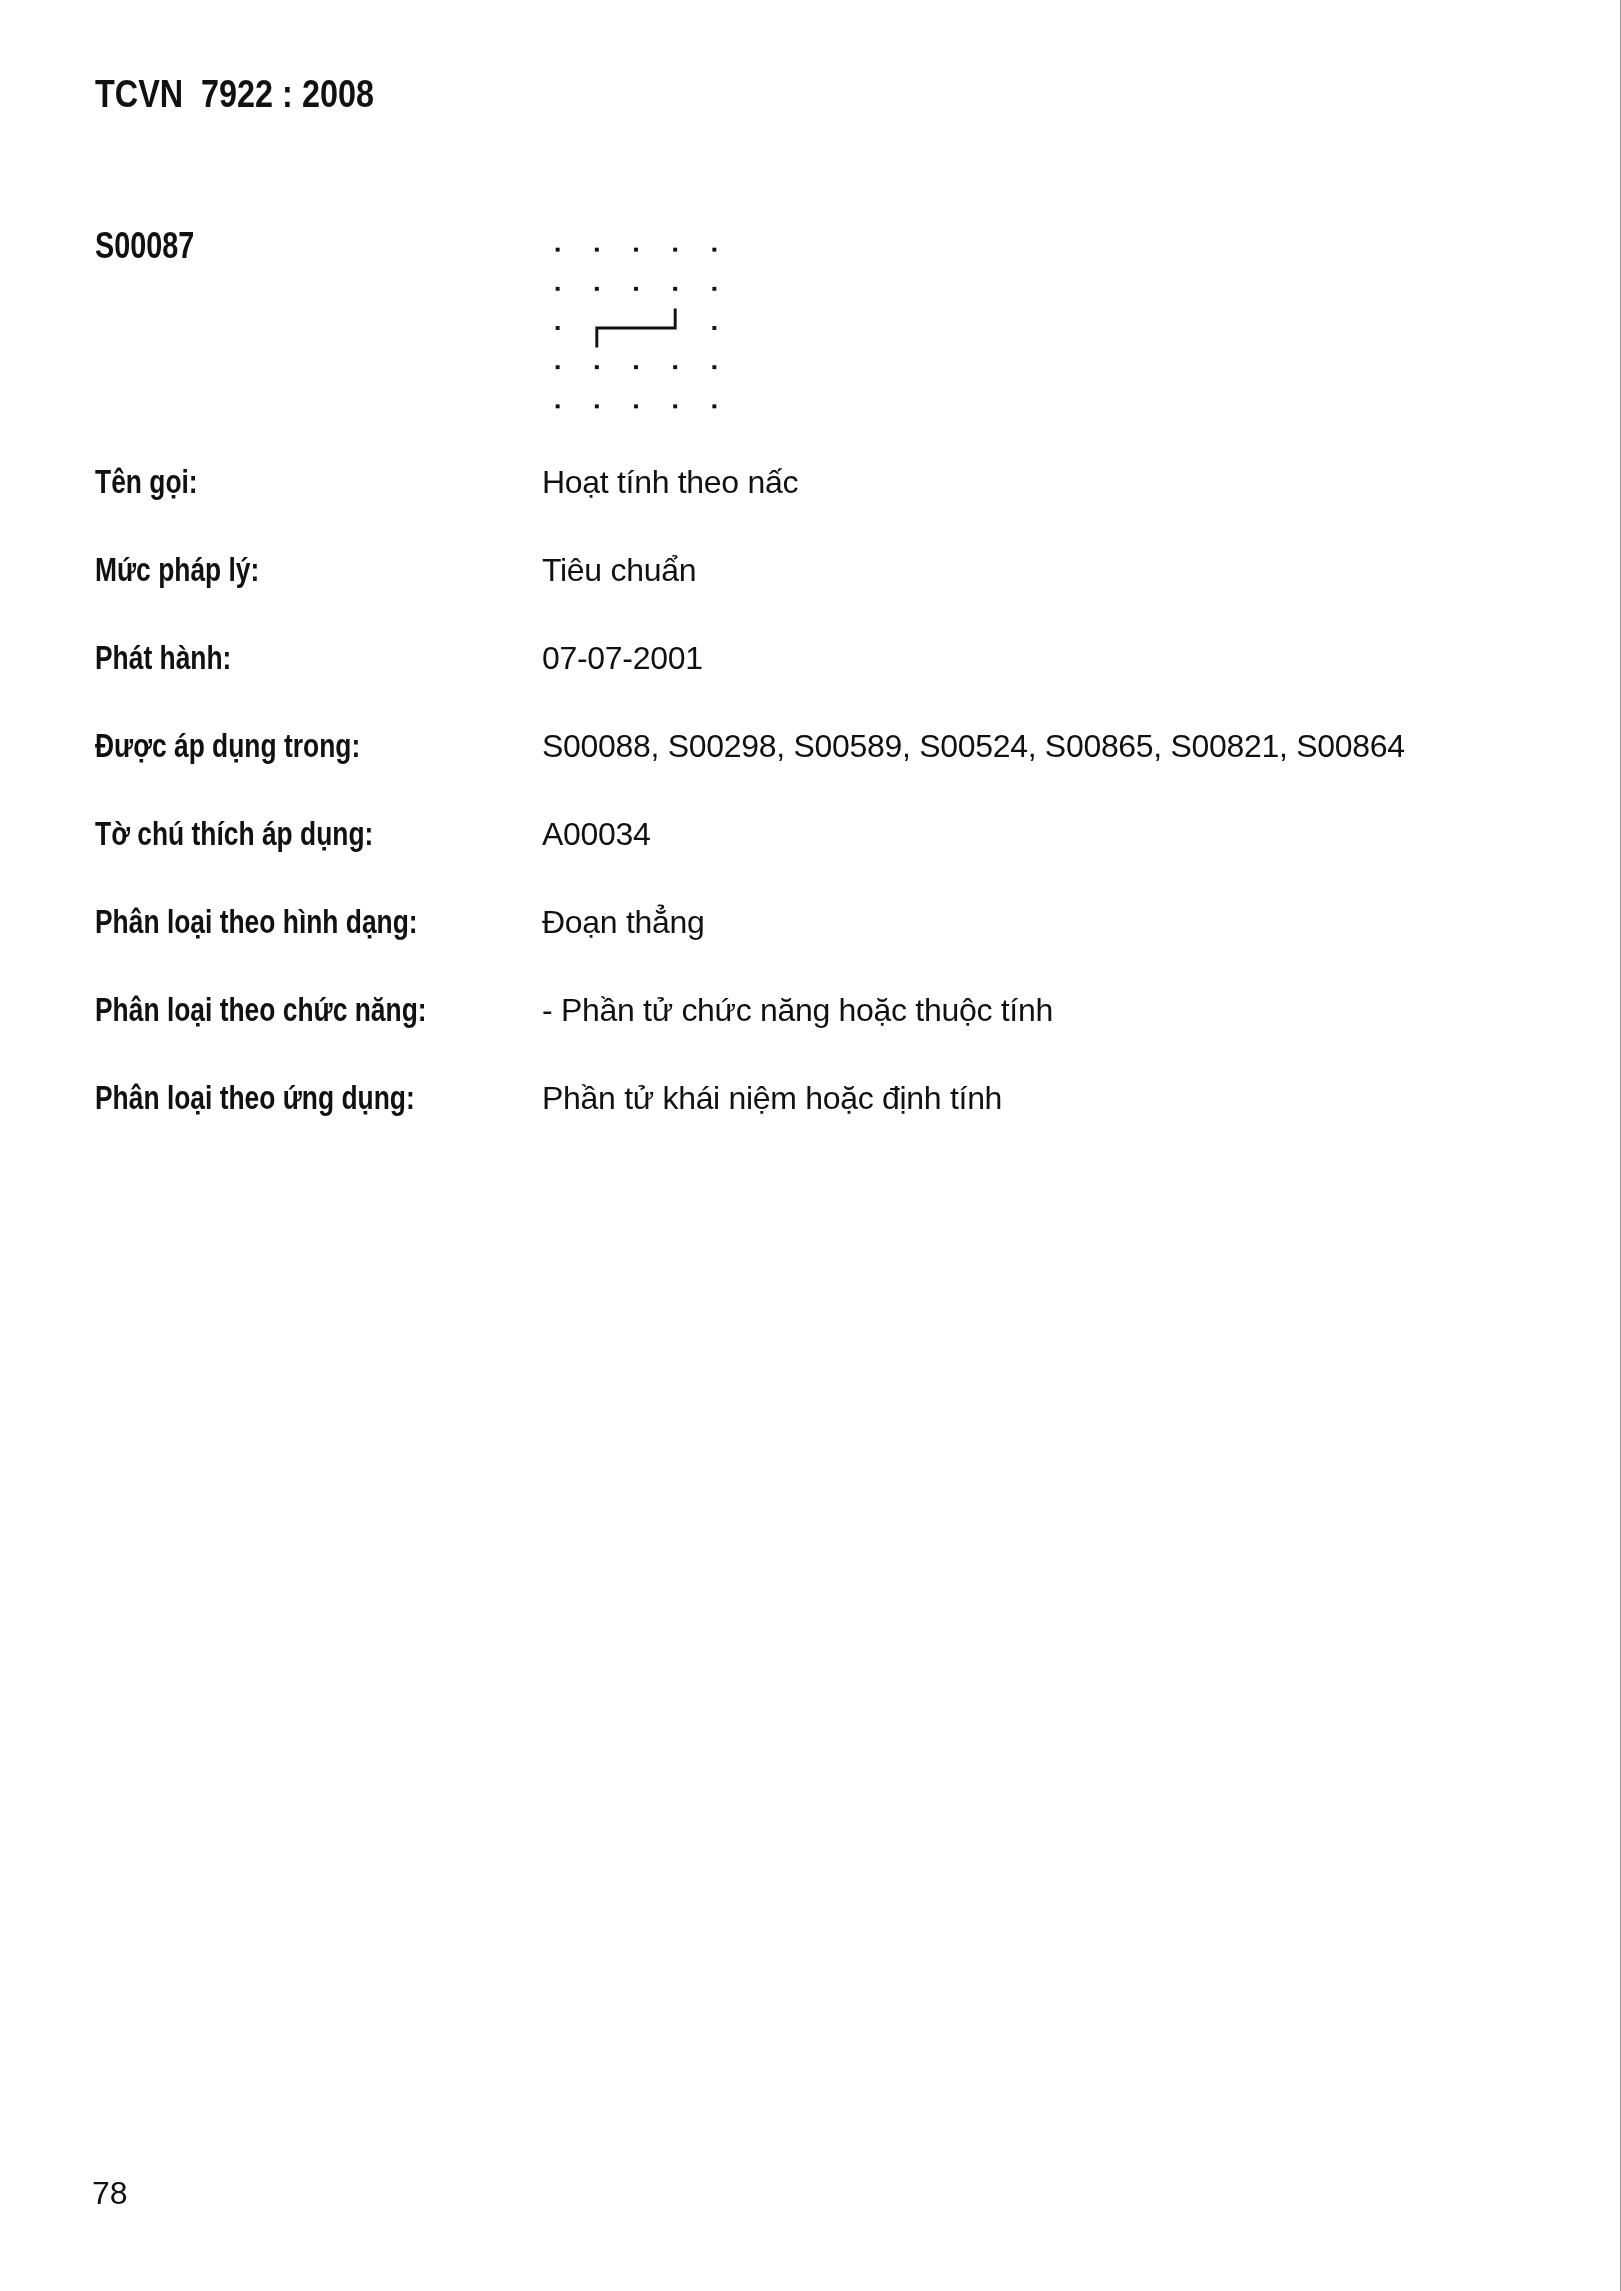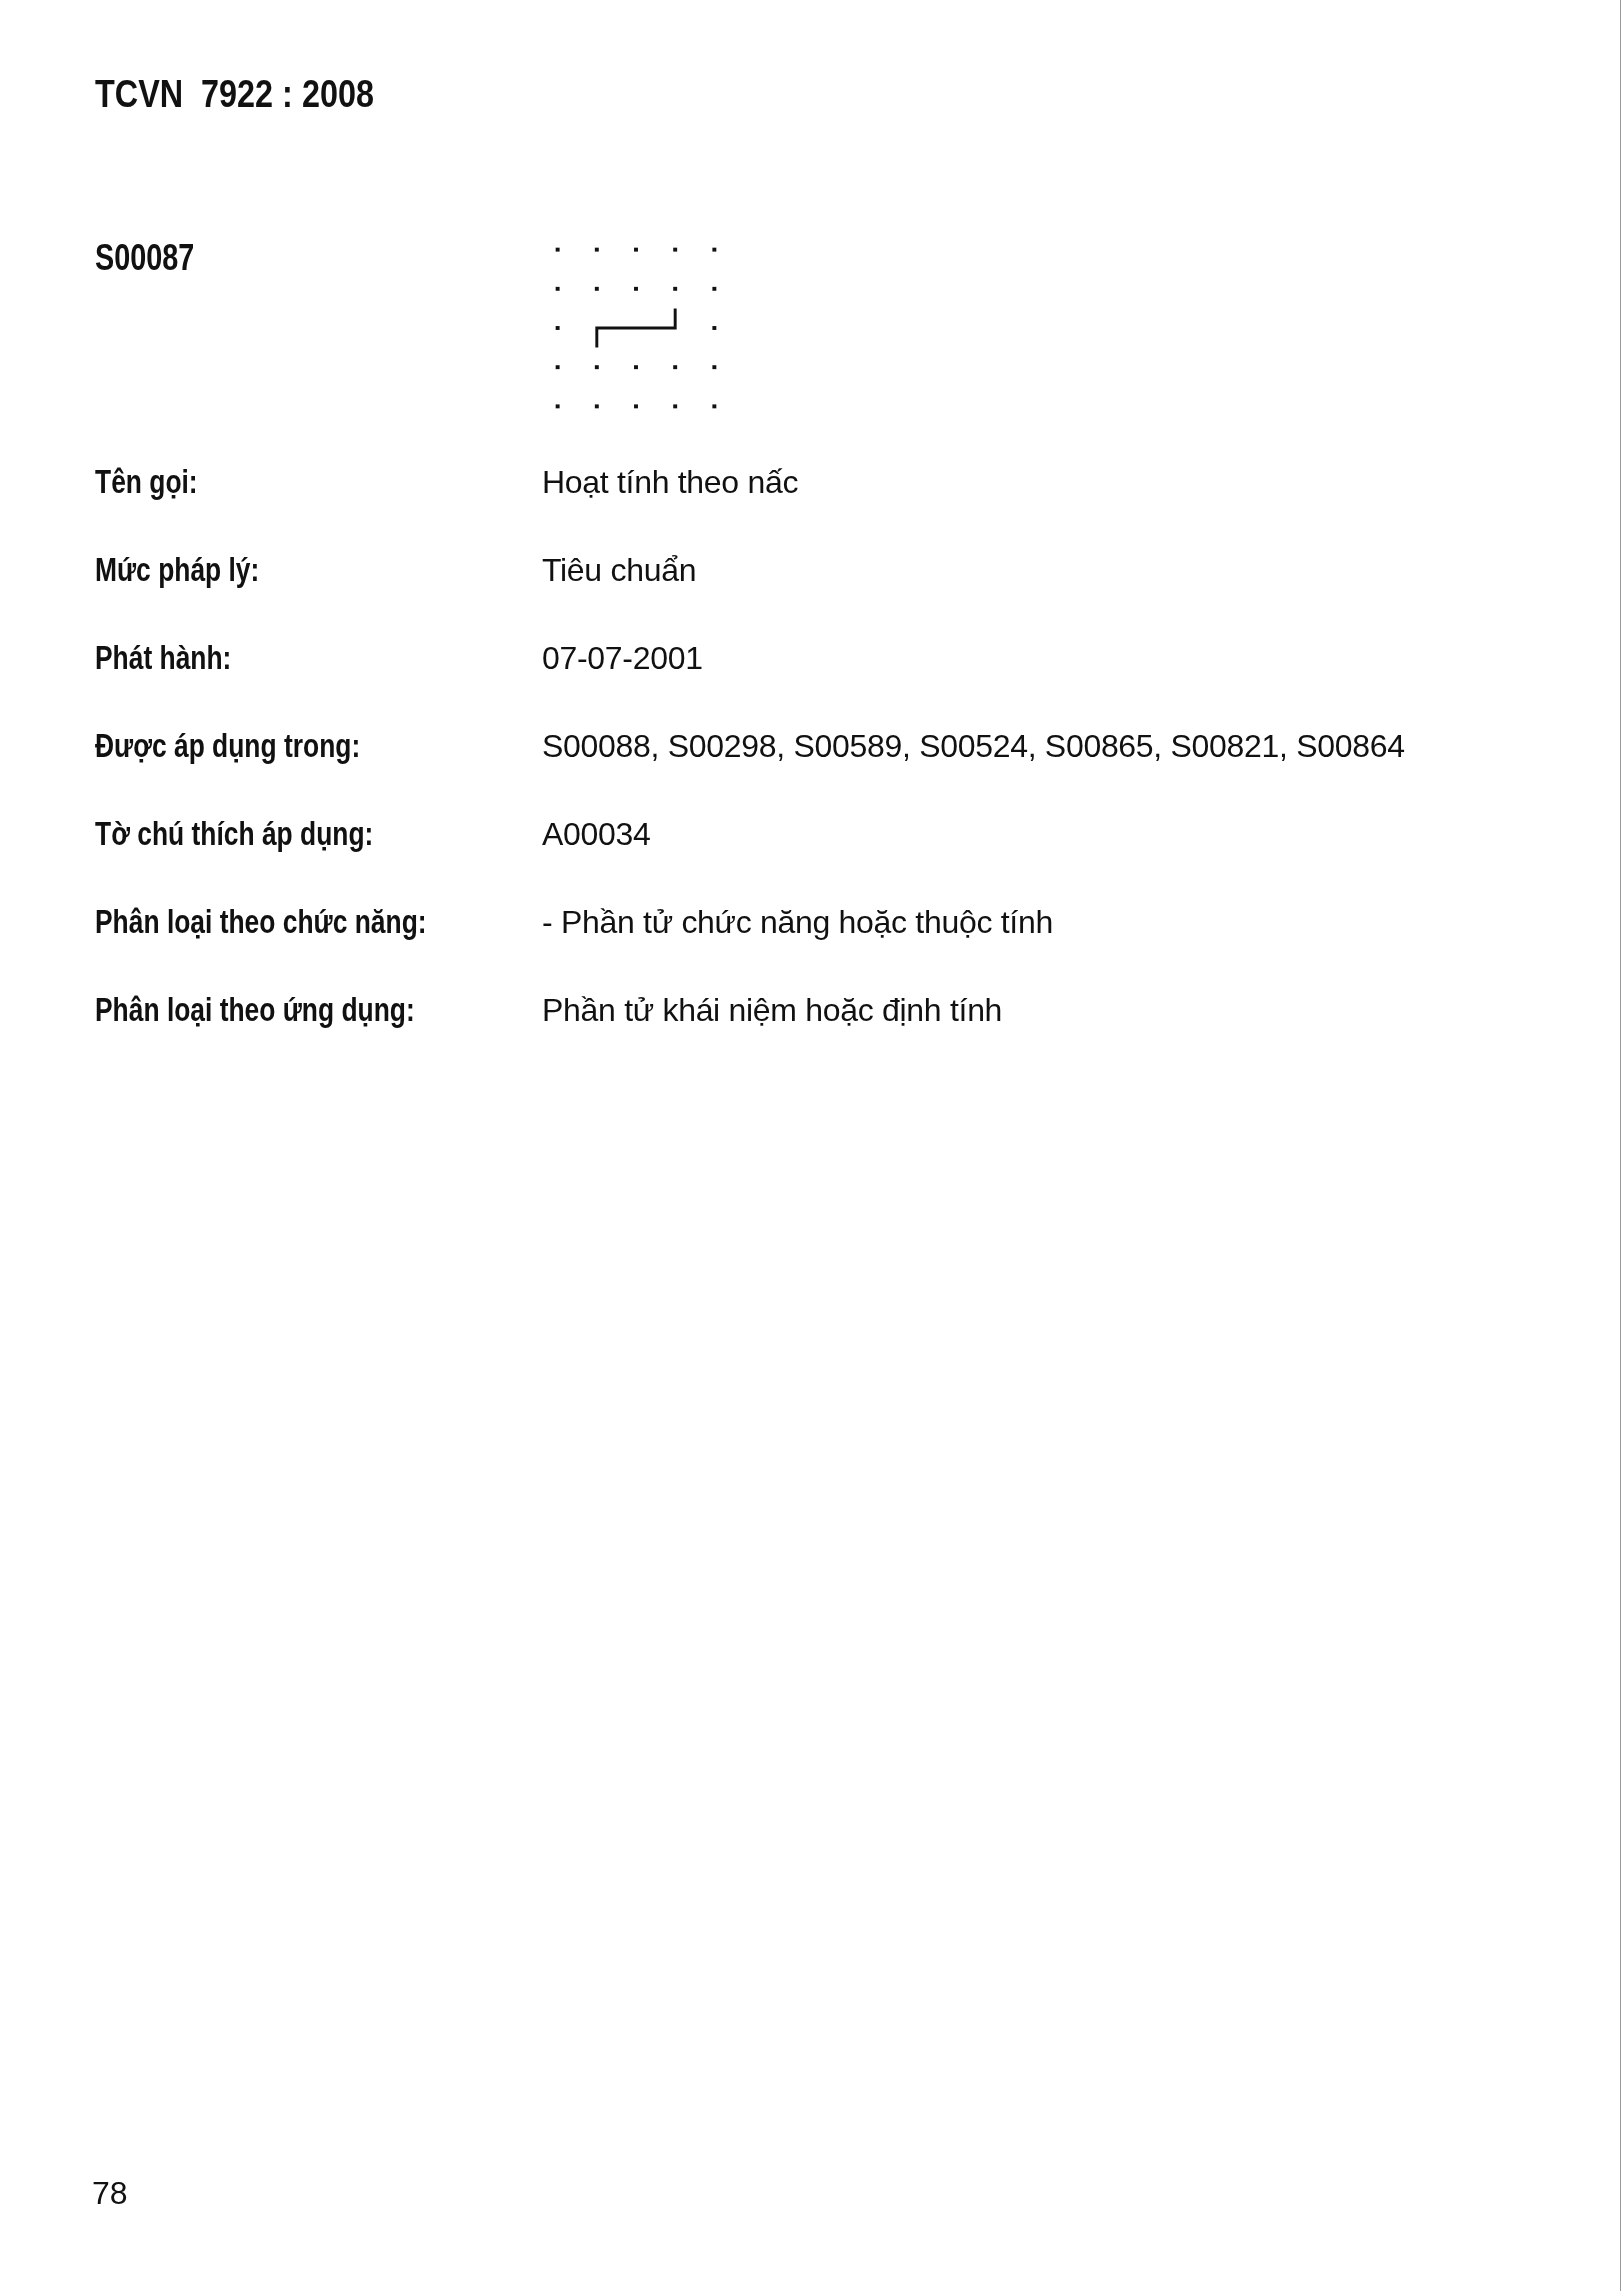--- a/index.html
+++ b/index.html
@@ -28,21 +28,21 @@
     left: 95px;
     top: 74px;
     font-size: 39px;
     font-weight: bold;
     line-height: 1;
     white-space: pre;
   }
   .record-id {
     position: absolute;
     left: 95px;
-    top: 240px;
+    top: 228px;
     font-size: 36px;
     font-weight: bold;
     line-height: 1;
   }
   .record-id .cond { transform: scaleX(0.80); }
   .symbol-svg {
     position: absolute;
     left: 540px;
     top: 232px;
     width: 192px;
@@ -140,20 +140,24 @@
     <div class="field-row">
       <div class="field-label"><span class="cond">Được áp dụng trong:</span></div>
       <div class="field-value">S00088, S00298, S00589, S00524, S00865, S00821, S00864</div>
     </div>
 
     <div class="field-row">
       <div class="field-label"><span class="cond">Tờ chú thích áp dụng:</span></div>
       <div class="field-value">A00034</div>
     </div>
 
+    <div class="field-row">
+      <div class="field-label"><span class="cond">Phân loại theo hình dạng:</span></div>
+      <div class="field-value">Đoạn thẳng</div>
+    </div>
 
     <div class="field-row">
       <div class="field-label"><span class="cond">Phân loại theo chức năng:</span></div>
       <div class="field-value">- Phần tử chức năng hoặc thuộc tính</div>
     </div>
 
     <div class="field-row">
       <div class="field-label"><span class="cond">Phân loại theo ứng dụng:</span></div>
       <div class="field-value">Phần tử khái niệm hoặc định tính</div>
     </div>

